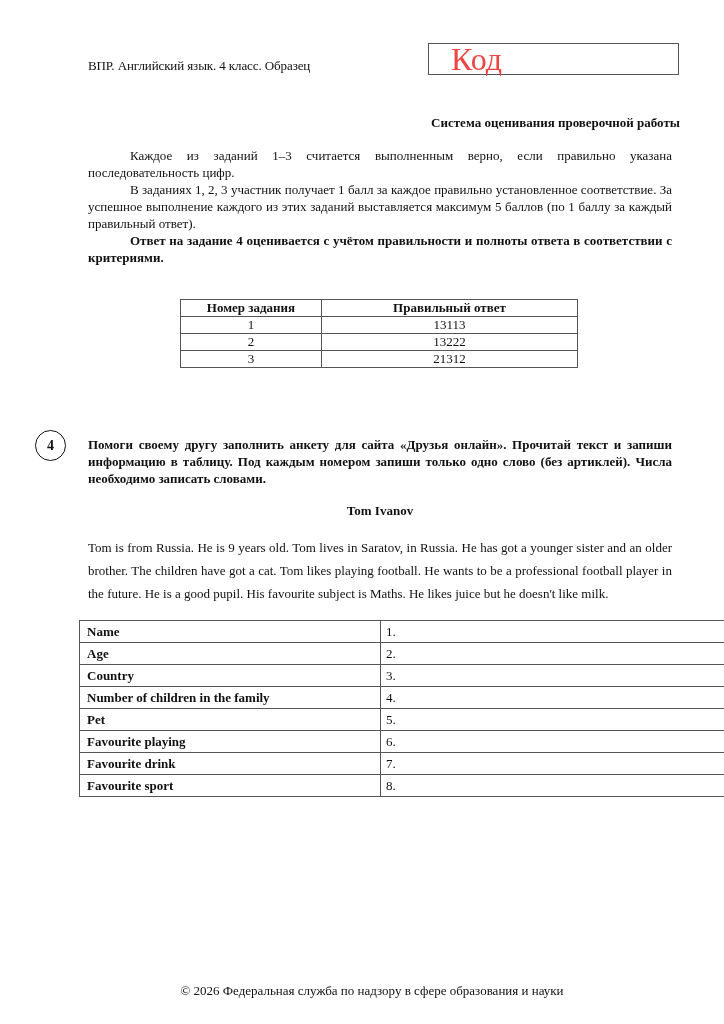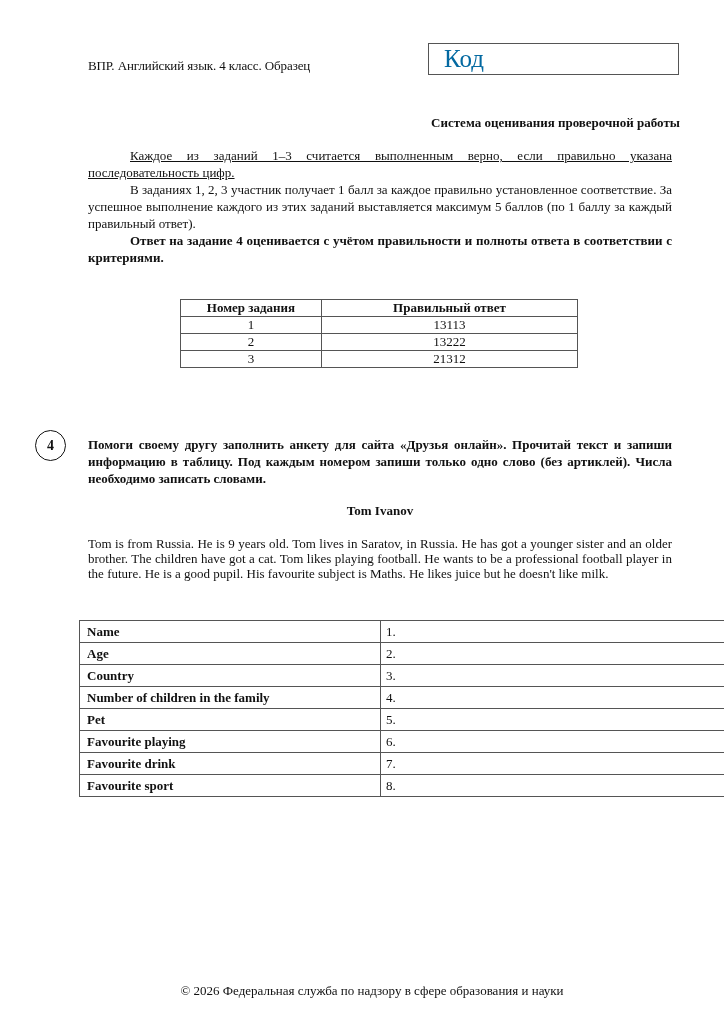--- a/index.html
+++ b/index.html
@@ -24,42 +24,42 @@
       letter-spacing: -0.1px;
     }
     .code-box {
       left: 428px; top: 43px;
       width: 249px; height: 30px;
       border: 1.5px solid #555555;
       box-sizing: content-box;
     }
     .code-box span {
       position: absolute;
-      left: 15px; top: 1px;
-      font-size: 25px;
-      color: #0369a1;
+      left: 22px; top: 1px;
+      font-size: 32px;
+      color: #ef4444;
       line-height: 28px;
     }
 
     
     .section-title {
       left: 80px; width: 600px; top: 115px;
       text-align: right;
       font-weight: bold;
       font-size: 13px;
     }
 
     .para {
       left: 88px; width: 584px;
       font-size: 13px;
       line-height: 17px;
       text-align: justify;
       text-indent: 42px;
     }
-    .p1 { top: 147px; text-decoration: underline; }
+    .p1 { top: 147px; }
     .p2 { top: 181px; }
     .p3 { top: 232px; font-weight: bold; }
 
     
     table.answers {
       position: absolute;
       left: 180px; top: 299px;
       width: 398px;
       border-collapse: collapse;
       font-size: 13px;
@@ -94,21 +94,21 @@
     }
     .story-title {
       left: 80px; width: 600px; top: 503px;
       text-align: center;
       font-weight: bold;
       font-size: 13px;
     }
     .story-text {
       left: 88px; width: 584px; top: 536px;
       font-size: 13px;
-      line-height: 15px;
+      line-height: 23px;
       text-align: justify;
     }
 
     
     table.form {
       position: absolute;
       left: 79px; top: 620px;
       width: 696px;
       border-collapse: collapse;
       font-size: 13px;

